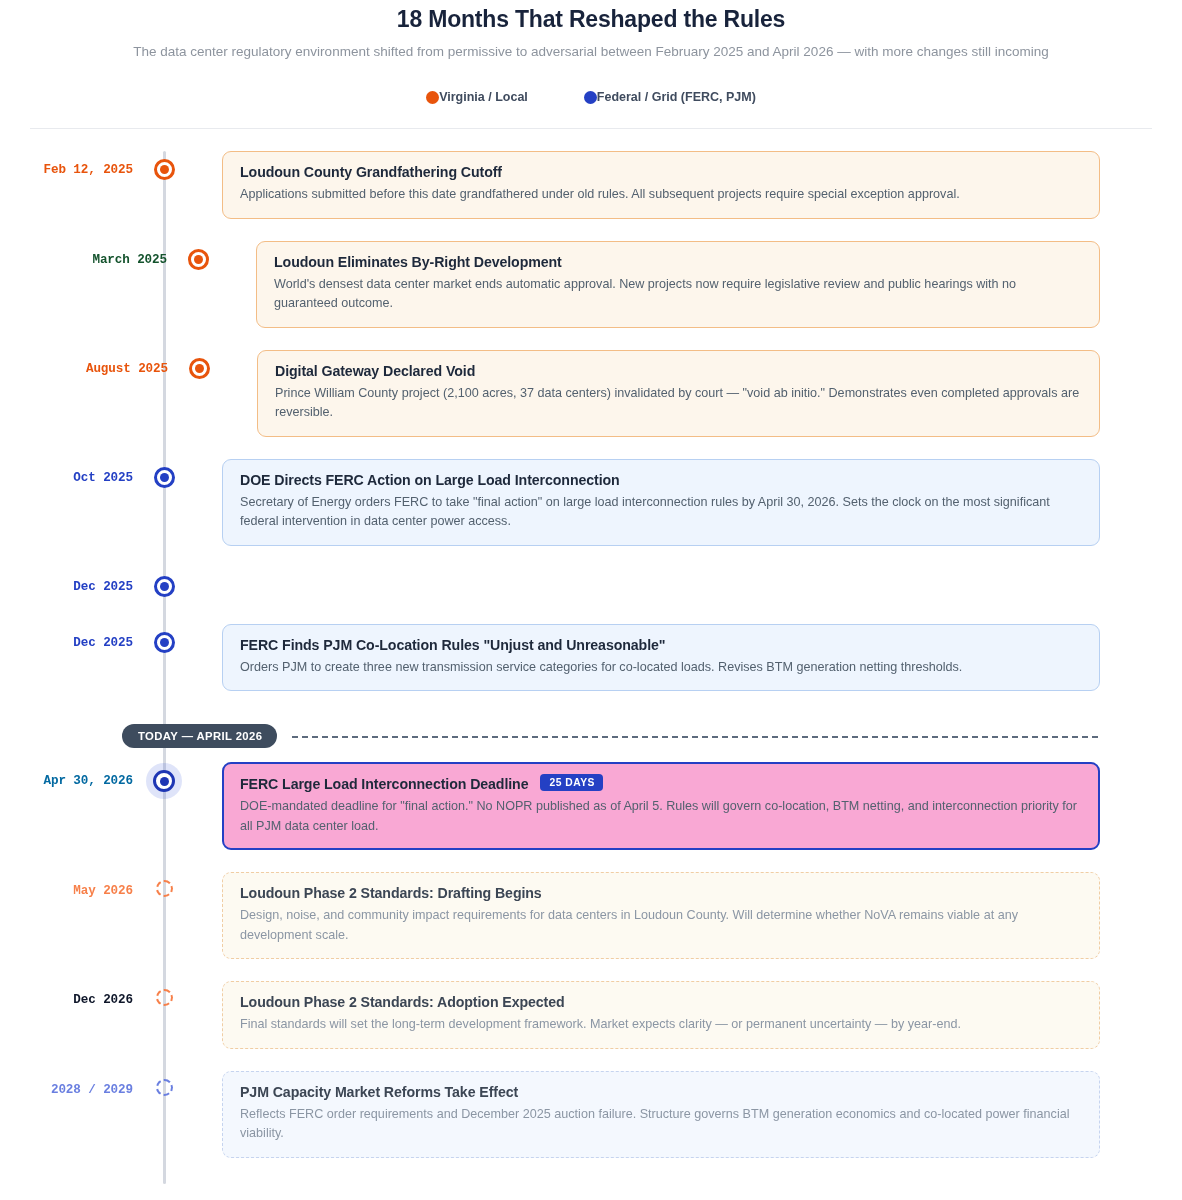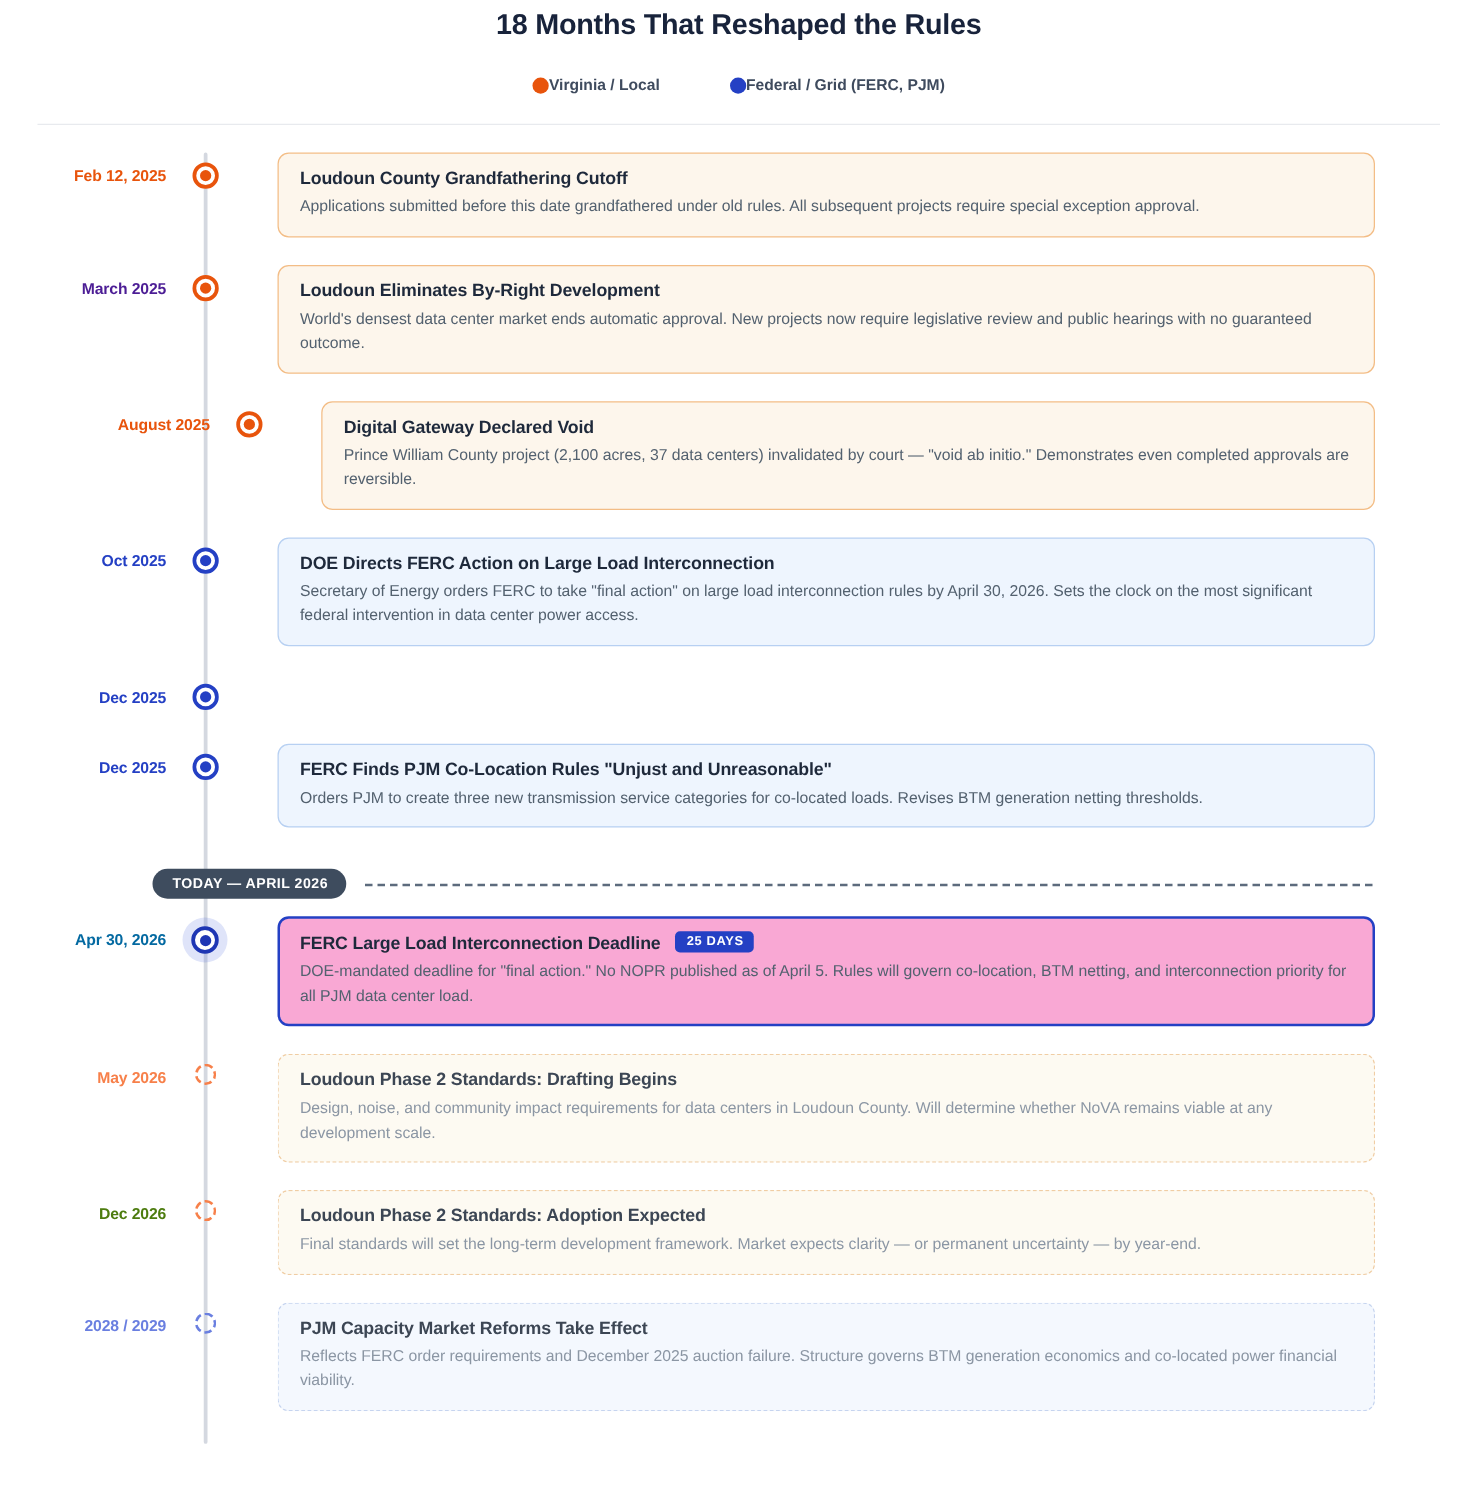--- a/index.html
+++ b/index.html
@@ -51,21 +51,21 @@
   .row {
     position: relative;
     display: flex; align-items: flex-start;
     min-height: 56px;
     padding-bottom: 22px;
   }
   .date-col {
     width: 133px; flex: 0 0 133px;
     text-align: right;
     font-size: 12.6px; font-weight: bold;
-    padding-top: 12px; letter-spacing: -0.1px;
+    padding-top: 12px; letter-spacing: -0.1px; font-family: Liberation Mono, monospace;
   }
   .marker-col {
     width: 62px; flex: 0 0 62px;
     display: flex; justify-content: center;
     padding-top: 8px;
     position: relative; z-index: 3;
   }
   .marker {
     width: 21px; height: 21px; border-radius: 50%;
     background: #ffffff;
@@ -151,20 +151,21 @@
     border-top: 2px dashed #5d6b7d; height: 0;
   }
 </style>
 </head>
 <body>
 
 <div class="page">
 
   <div class="header">
     <h1 class="main-title">18 Months That Reshaped the Rules</h1>
+    <p class="subtitle">The data center regulatory environment shifted from permissive to adversarial between February 2025 and April 2026 — with more changes still incoming</p>
   </div>
 
   <div class="legend" id="legend-root">
       <div class="legend-item">
         <span class="legend-dot" style="background: rgb(232, 84, 12);"></span>
         <span class="legend-label">Virginia / Local</span>
       </div>
       <div class="legend-item">
         <span class="legend-dot" style="background: rgb(36, 64, 196);"></span>
         <span class="legend-label">Federal / Grid (FERC, PJM)</span>
@@ -186,21 +187,21 @@
           <div class="card-col">
             <div class="card">
               <div class="card-title">
                 <span>Loudoun County Grandfathering Cutoff</span>
               </div>
               <p class="card-desc">Applications submitted before this date grandfathered under old rules. All subsequent projects require special exception approval.</p>
             </div>
           </div>
         </div>
         <div class="row">
-          <div class="date-col" style="color: #4c1d95;">March 2025</div>
+          <div class="date-col" style="color: #14532d; margin-left: 34px;">March 2025</div>
           <div class="marker-col">
             <div class="marker">
               <span class="inner"></span>
             </div>
           </div>
           <div class="card-col">
             <div class="card">
               <div class="card-title">
                 <span>Loudoun Eliminates By-Right Development</span>
               </div>
@@ -293,21 +294,21 @@
           <div class="card-col">
             <div class="card future">
               <div class="card-title">
                 <span>Loudoun Phase 2 Standards: Drafting Begins</span>
               </div>
               <p class="card-desc">Design, noise, and community impact requirements for data centers in Loudoun County. Will determine whether NoVA remains viable at any development scale.</p>
             </div>
           </div>
         </div>
         <div class="row">
-          <div class="date-col" style="color: #4d7c0f;">Dec 2026</div>
+          <div class="date-col" style="color: #0f172a;">Dec 2026</div>
           <div class="marker-col">
             <div class="marker future"></div>
           </div>
           <div class="card-col">
             <div class="card future">
               <div class="card-title">
                 <span>Loudoun Phase 2 Standards: Adoption Expected</span>
               </div>
               <p class="card-desc">Final standards will set the long-term development framework. Market expects clarity — or permanent uncertainty — by year-end.</p>
             </div>

